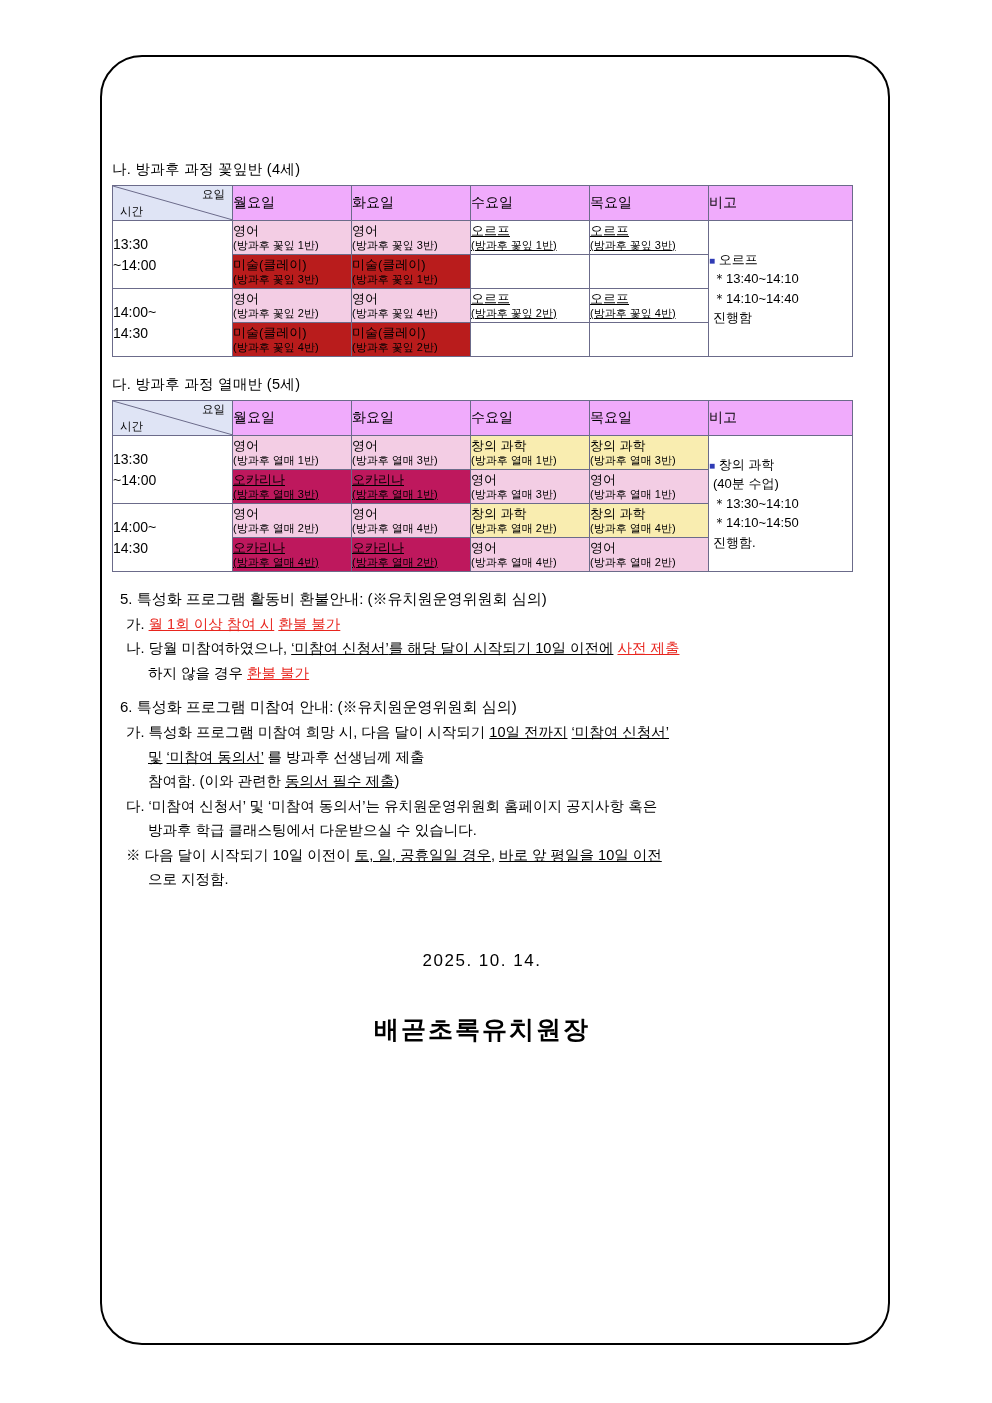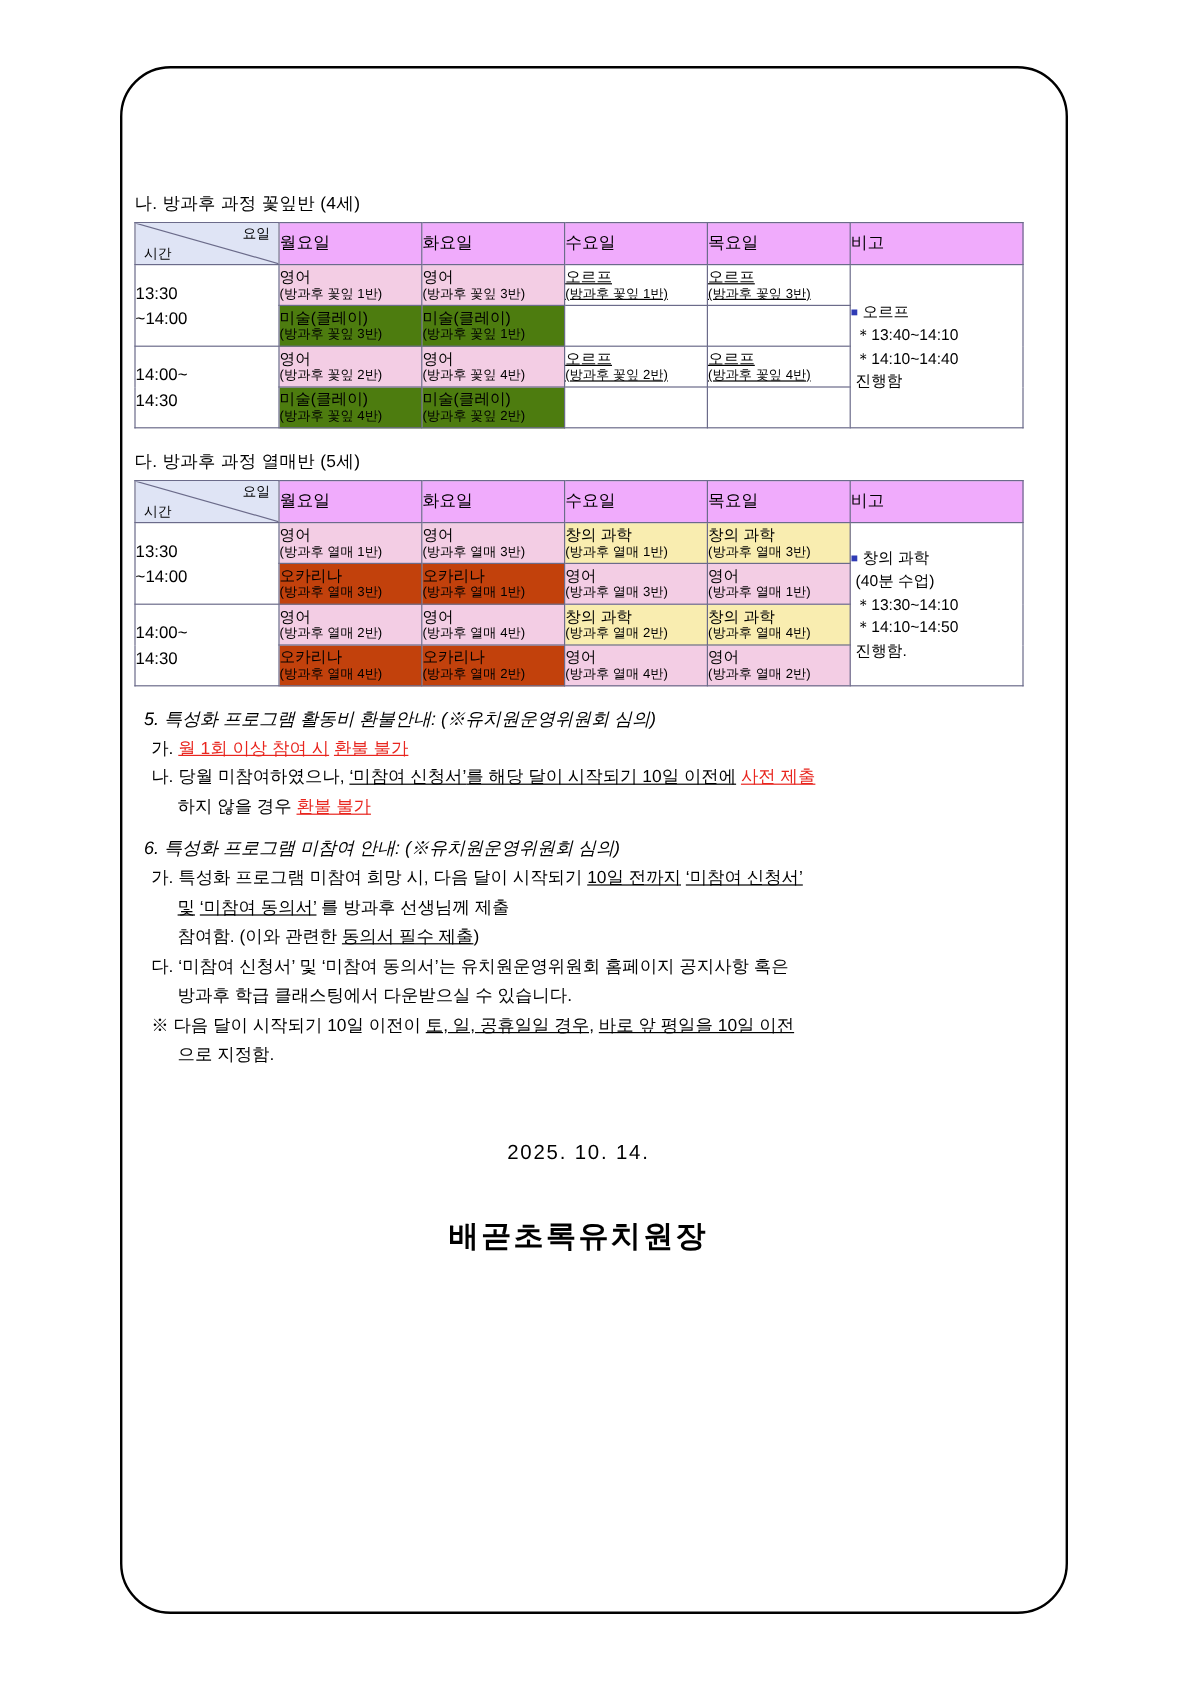--- a/index.html
+++ b/index.html
@@ -109,32 +109,31 @@
   .note .sq {
     color: #2f3bb5;
     font-size: 10px;
     vertical-align: middle;
   }
   .note .ln { display: block; white-space: nowrap; }
   .note .ind { padding-left: 4px; }
 
   
   .c-pink   { background: #f3cde4; }
-  .c-green  { background: #4d7c0f; }
+  .c-green  { background: #b91c1c; }
   .c-yellow { background: #f9edb0; }
-  .c-olive  { background: #c2410c; }
+  .c-olive  { background: #be185d; text-decoration: underline; }
   .c-white  { background: #ffffff; }
 
   
   .block { margin: 0 0 14px 0; }
   .p0 {
     font-size: 15px;
     margin: 0 0 4px 0;
     padding-left: 8px;
-    font-style: italic;
   }
   .p1 {
     font-size: 14.5px;
     margin: 0 0 2px 0;
     padding-left: 36px;
     text-indent: -22px;
     line-height: 1.55;
   }
   .p1.cont { text-indent: 0; padding-left: 36px; }
   .u { text-decoration: underline; }

